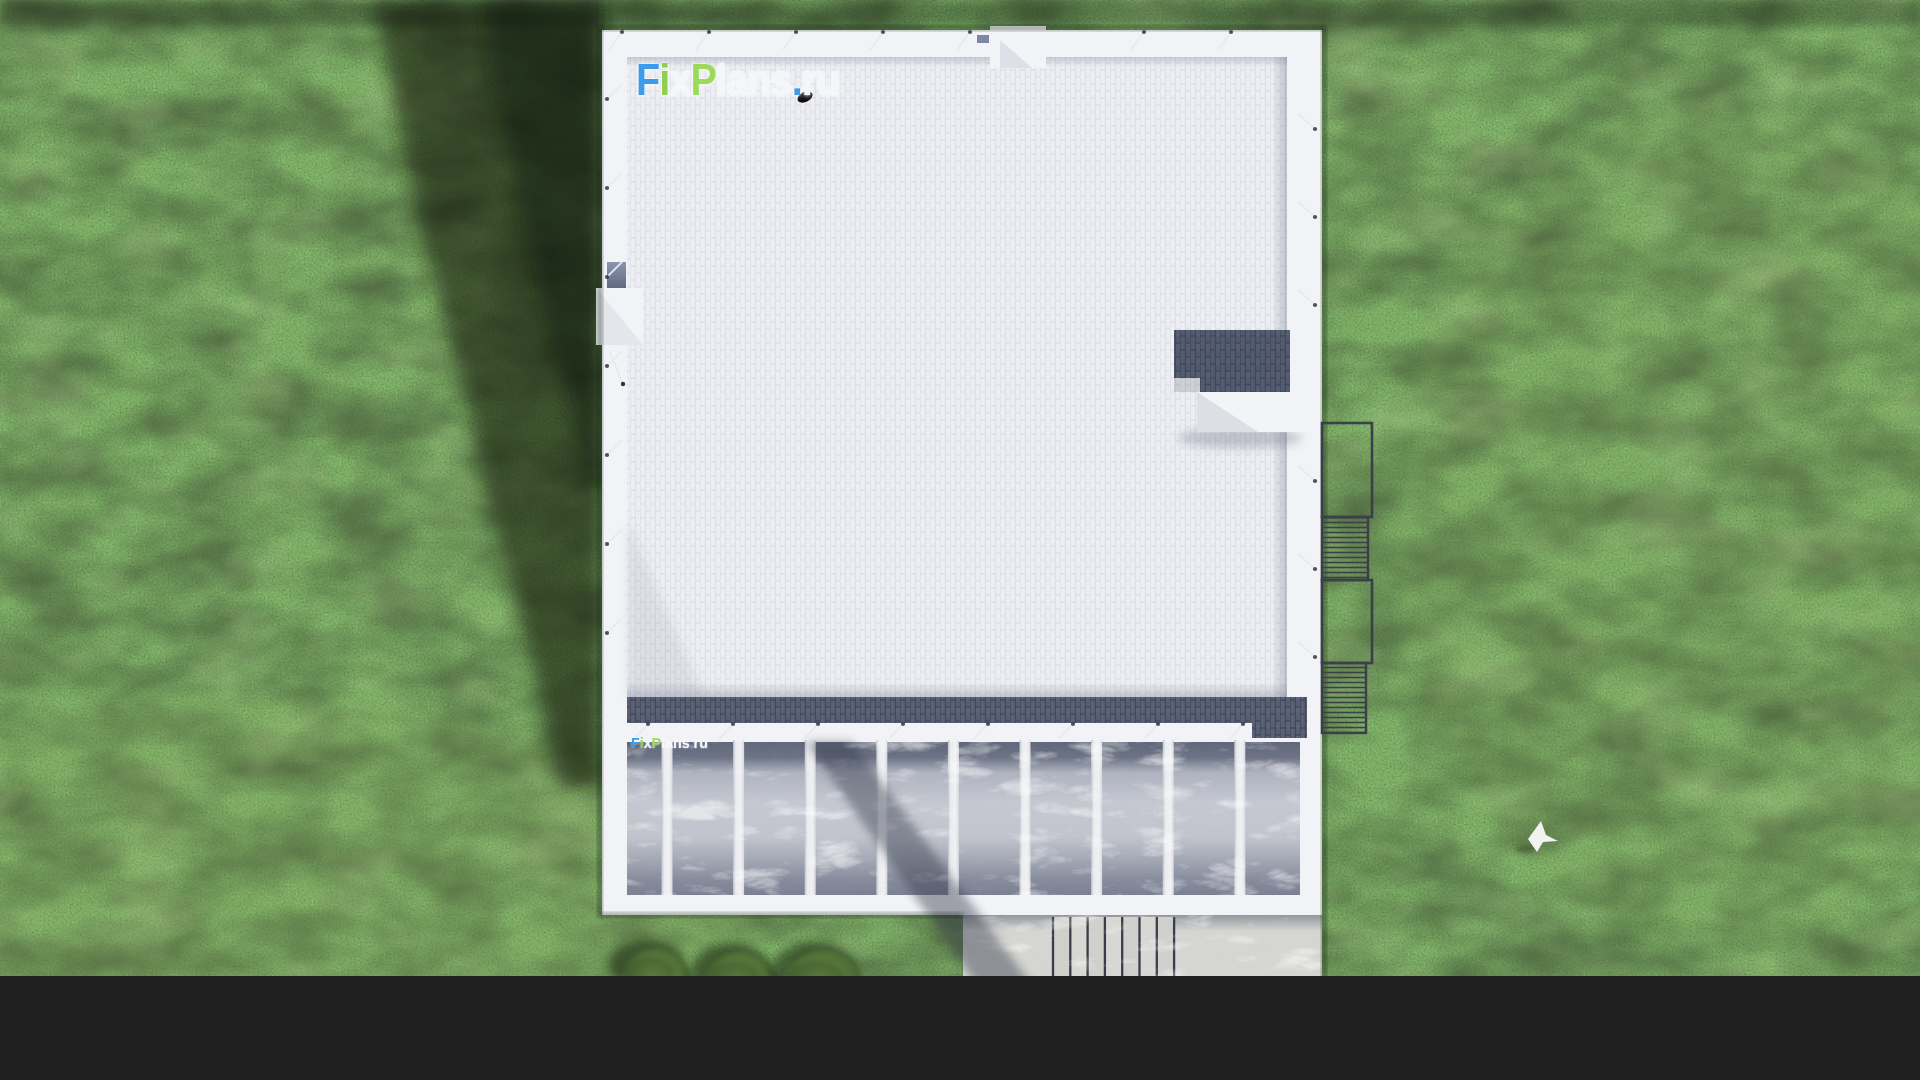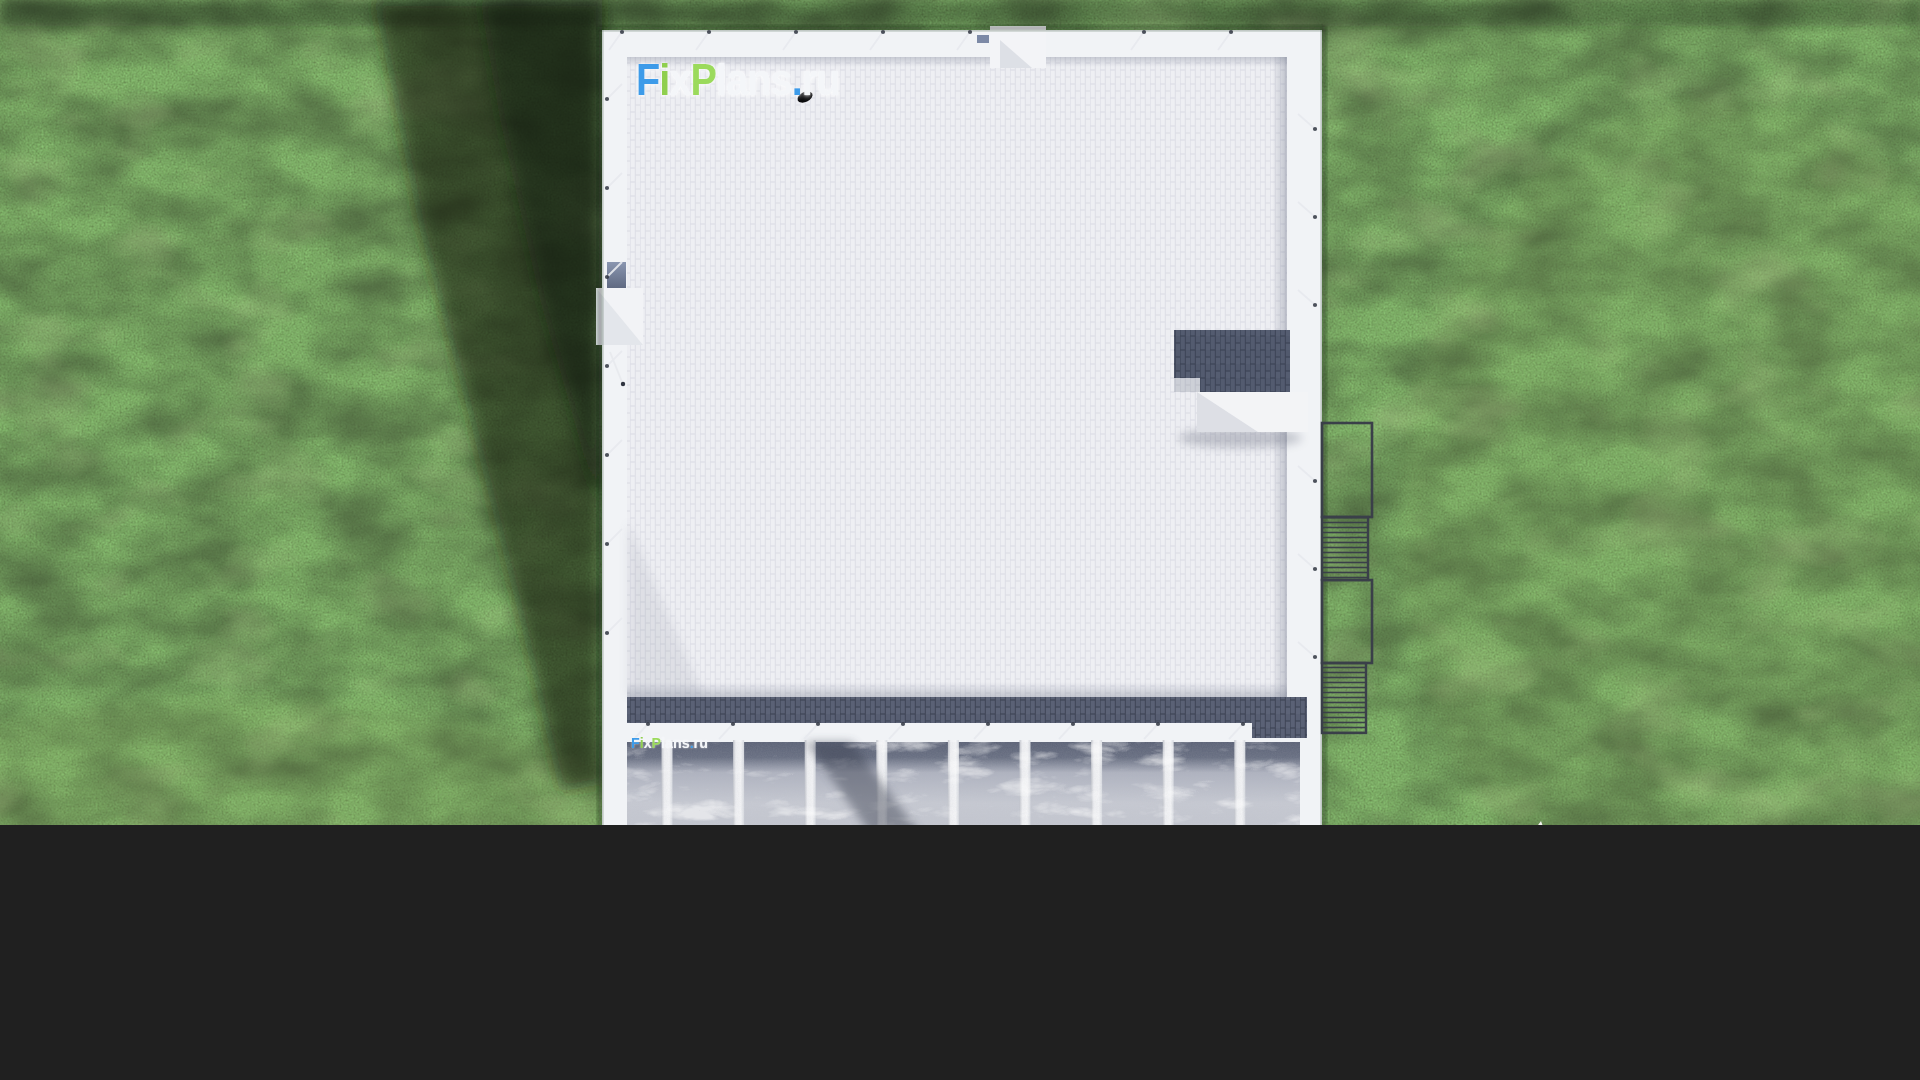--- a/index.html
+++ b/index.html
@@ -1,16 +1,16 @@
 <!DOCTYPE html>
 <html><head>
 <meta charset="utf-8">
 <style>
   html,body{margin:0;padding:0;background:#202020;}
-  .canvas{position:relative;width:1920px;height:825px;overflow:hidden;
+  .canvas{position:relative;width:1920px;height:976px;overflow:hidden;
           font-family:"Liberation Sans",sans-serif;background:#55713c;}
   svg{position:absolute;left:0;top:0;display:block;}
   .logo{position:absolute;white-space:nowrap;font-weight:700;line-height:1;}
   .logo-main{left:636px;top:58px;font-size:44px;letter-spacing:-1px;
              transform:scaleX(.9);transform-origin:left top;
              text-shadow:0 1px 6px rgba(255,255,255,.85),0 0 2px rgba(250,250,252,.9);}
   .logo-small{left:631px;top:735px;font-size:15px;letter-spacing:0;
               transform:scaleX(.95);transform-origin:left top;
               text-shadow:0 0 2px rgba(255,255,255,.75);}
 </style>

